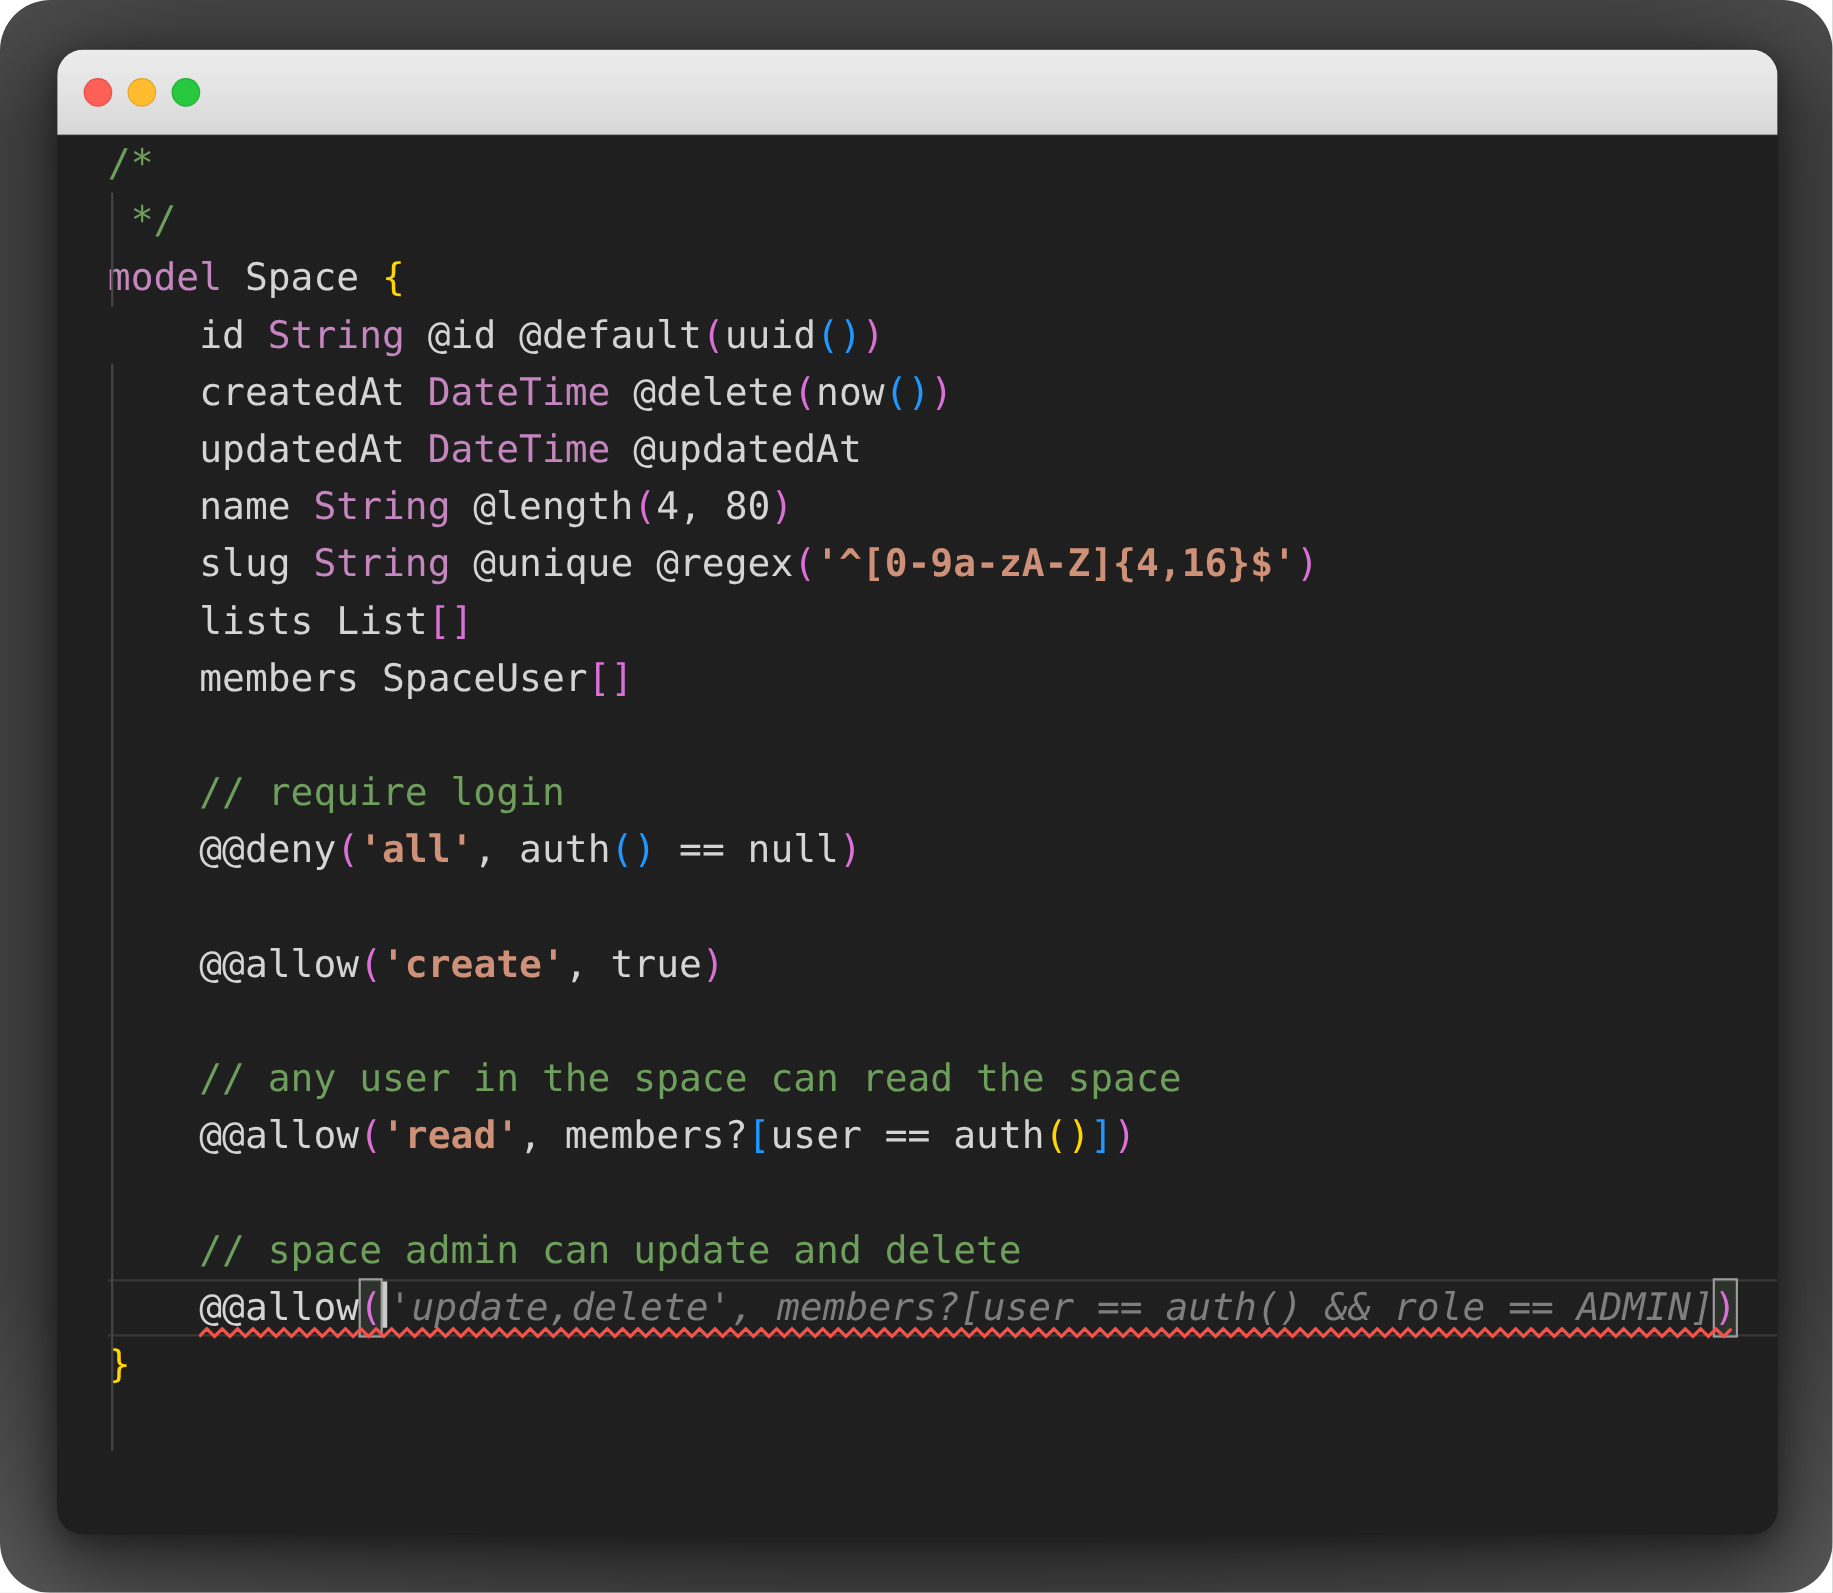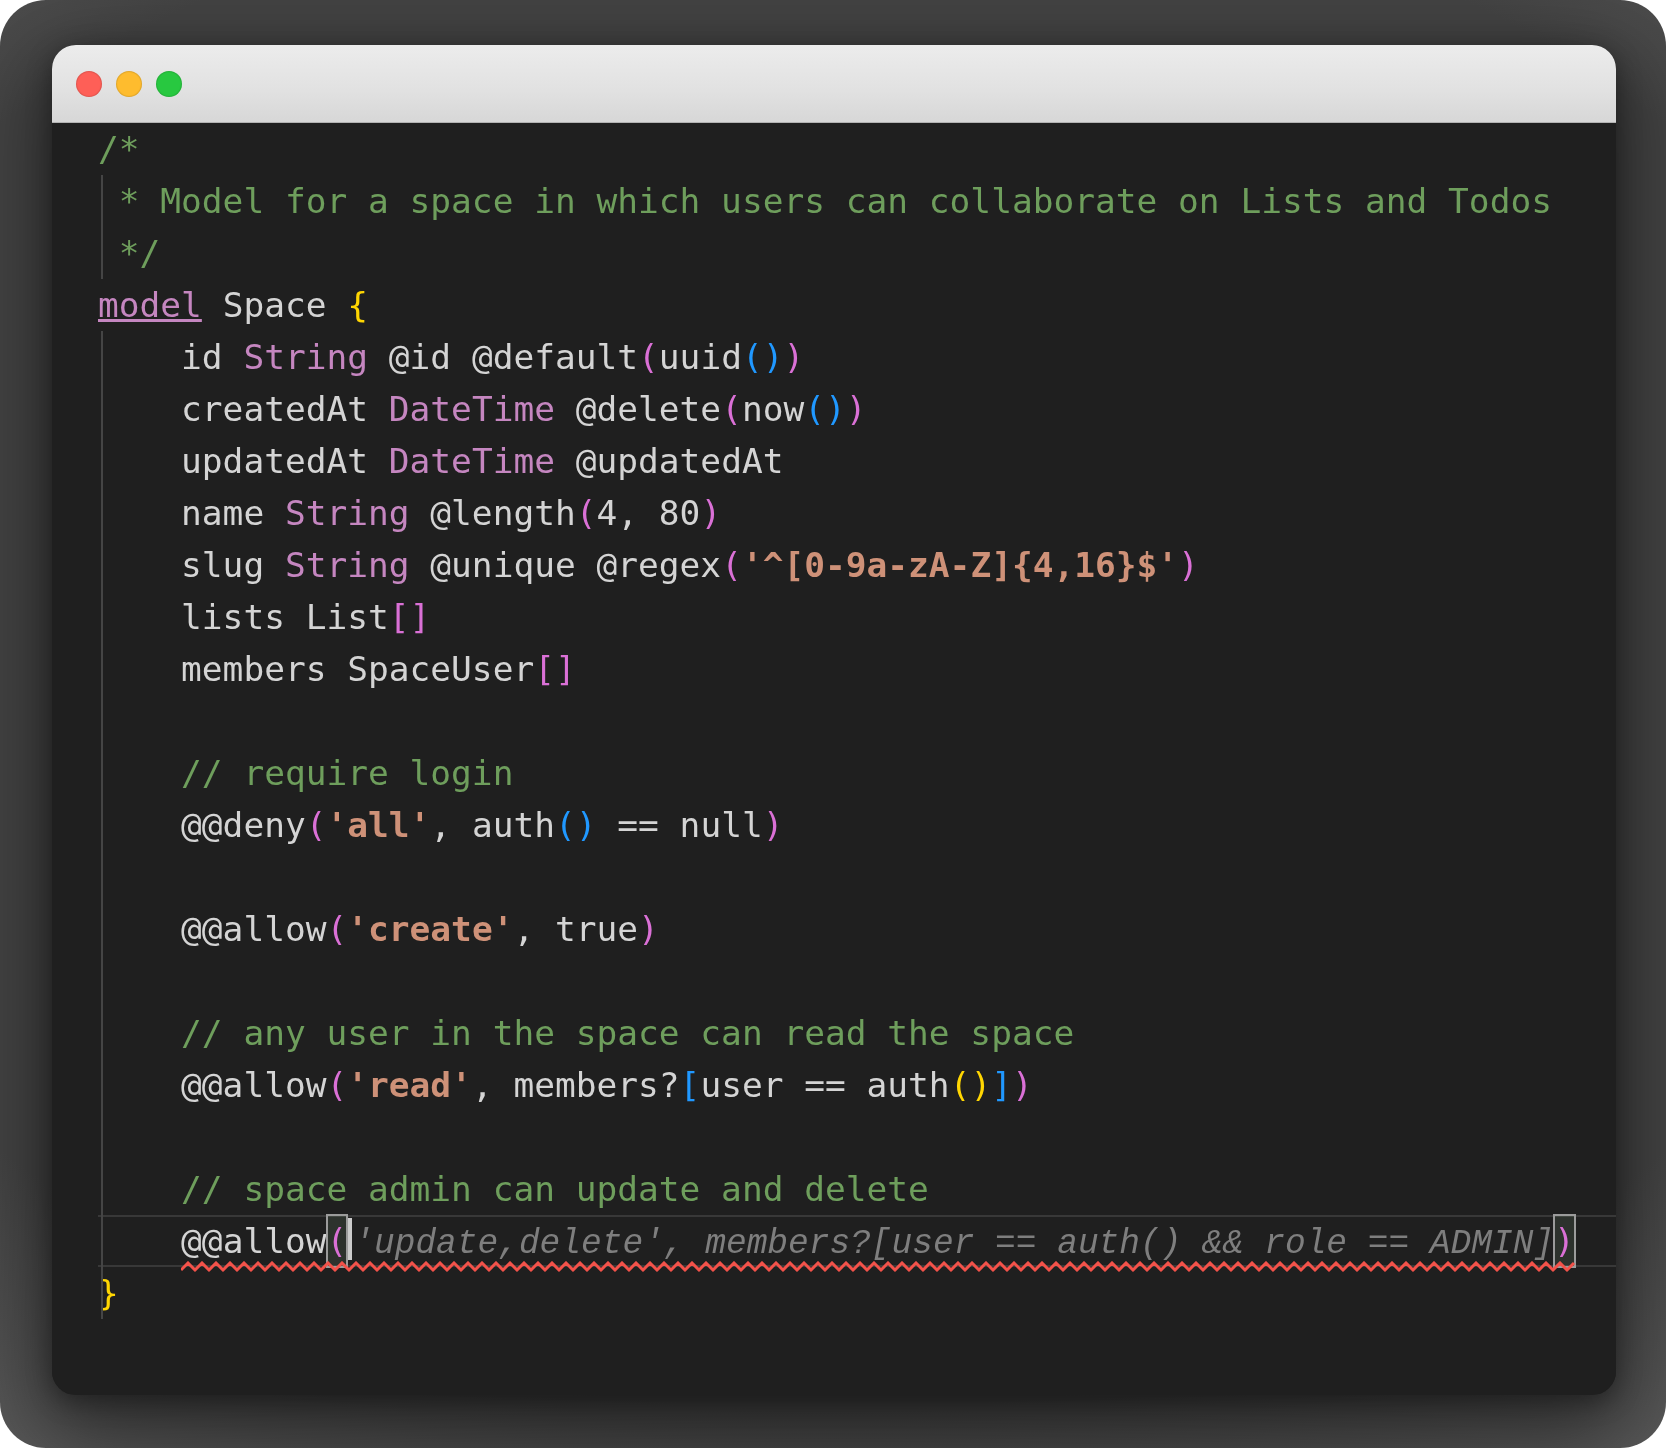--- a/index.html
+++ b/index.html
@@ -47,27 +47,27 @@
     line-height: 52px;
     color: var(--c-text, #d4d4d4);
     overflow: hidden;
   }
   .line { height: 52px; white-space: pre; position: relative; }
   .line.current {
     box-shadow: inset 0 2px 0 #383838, inset 0 -2px 0 #383838;
   }
   .tok.text    { color: var(--c-text); }
   .tok.comment { color: var(--c-comment); }
-  .tok.keyword { color: var(--c-keyword); text-decoration: underline; }
+  .tok.keyword { color: var(--c-keyword); }
   .tok.type    { color: var(--c-type); margin-top: 35px; }
   .tok.string  { color: var(--c-string); font-weight: bold; }
   .tok.b1      { color: var(--c-b1); }
   .tok.b2      { color: var(--c-b2); }
   .tok.b3      { color: var(--c-b3); }
-  .tok.ghost   { color: var(--c-ghost); font-style: italic; font-family: Liberation Mono, monospace; }
+  .tok.ghost   { color: var(--c-ghost); font-style: italic; }
   .tok.match {
     outline: 2px solid #9b9b9b;
     outline-offset: -1px;
     background: rgba(135, 170, 135, 0.14);
     padding: 6px 0;
   }
   .cursor {
     display: inline-block;
     width: 5px; height: 42px;
     background: #cbcbcb;
@@ -89,21 +89,20 @@
   <div class="window">
     <div class="titlebar">
       <div class="lights">
           <span class="light" style="background: rgb(254, 95, 87);"></span>
           <span class="light" style="background: rgb(254, 188, 46);"></span>
           <span class="light" style="background: rgb(40, 200, 64);"></span>
         </div>
     </div>
     <div class="code-area">
         <div class="line"><span class="tok comment">/*</span></div>
-        <div class="line"><span class="tok comment"> * Model for a space in which users can collaborate on Lists and Todos</span></div>
         <div class="line"><span class="tok comment"> */</span></div>
         <div class="line"><span class="tok keyword">model</span><span class="tok text"> Space </span><span class="tok b1">{</span></div>
         <div class="line"><span class="tok text">    id </span><span class="tok type">String</span><span class="tok text"> @id @default</span><span class="tok b2">(</span><span class="tok text">uuid</span><span class="tok b3">()</span><span class="tok b2">)</span></div>
         <div class="line"><span class="tok text">    createdAt </span><span class="tok type">DateTime</span><span class="tok text"> @delete</span><span class="tok b2">(</span><span class="tok text">now</span><span class="tok b3">()</span><span class="tok b2">)</span></div>
         <div class="line"><span class="tok text">    updatedAt </span><span class="tok type">DateTime</span><span class="tok text"> @updatedAt</span></div>
         <div class="line"><span class="tok text">    name </span><span class="tok type">String</span><span class="tok text"> @length</span><span class="tok b2">(</span><span class="tok text">4, 80</span><span class="tok b2">)</span></div>
         <div class="line"><span class="tok text">    slug </span><span class="tok type">String</span><span class="tok text"> @unique @regex</span><span class="tok b2">(</span><span class="tok string">'^[0-9a-zA-Z]{4,16}$'</span><span class="tok b2">)</span></div>
         <div class="line"><span class="tok text">    lists List</span><span class="tok b2">[]</span></div>
         <div class="line"><span class="tok text">    members SpaceUser</span><span class="tok b2">[]</span></div>
         <div class="line"></div>

